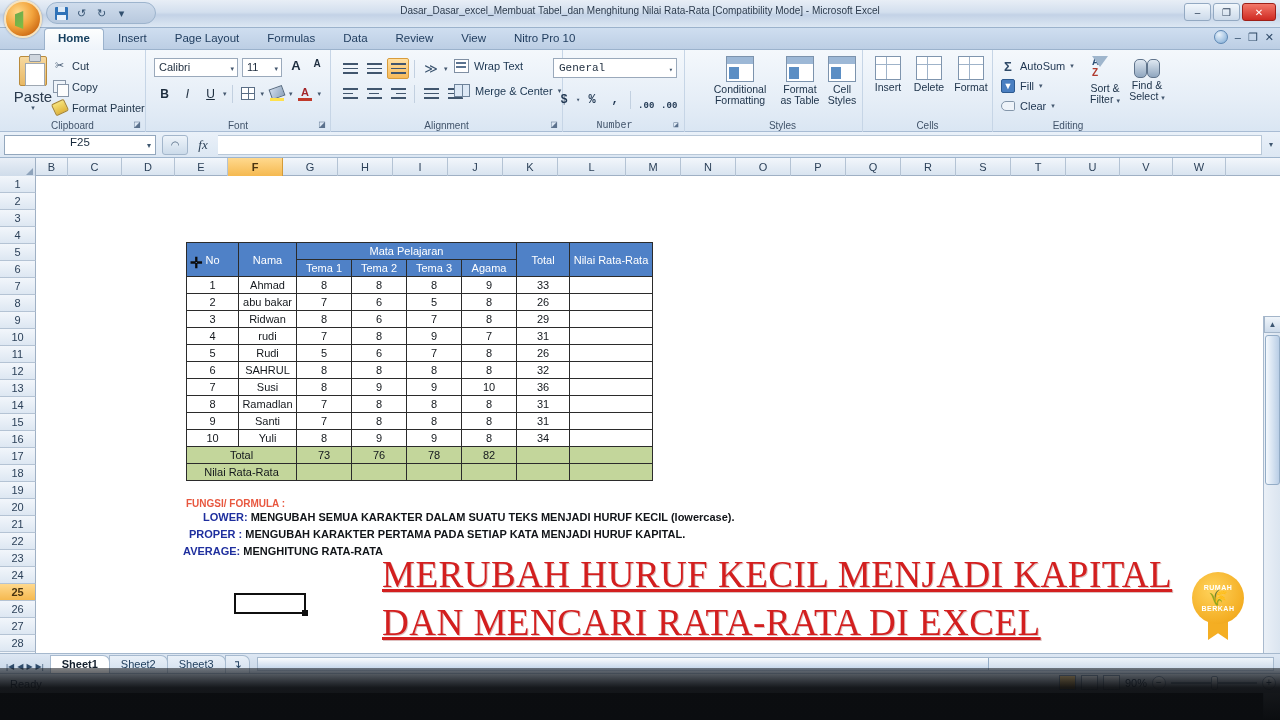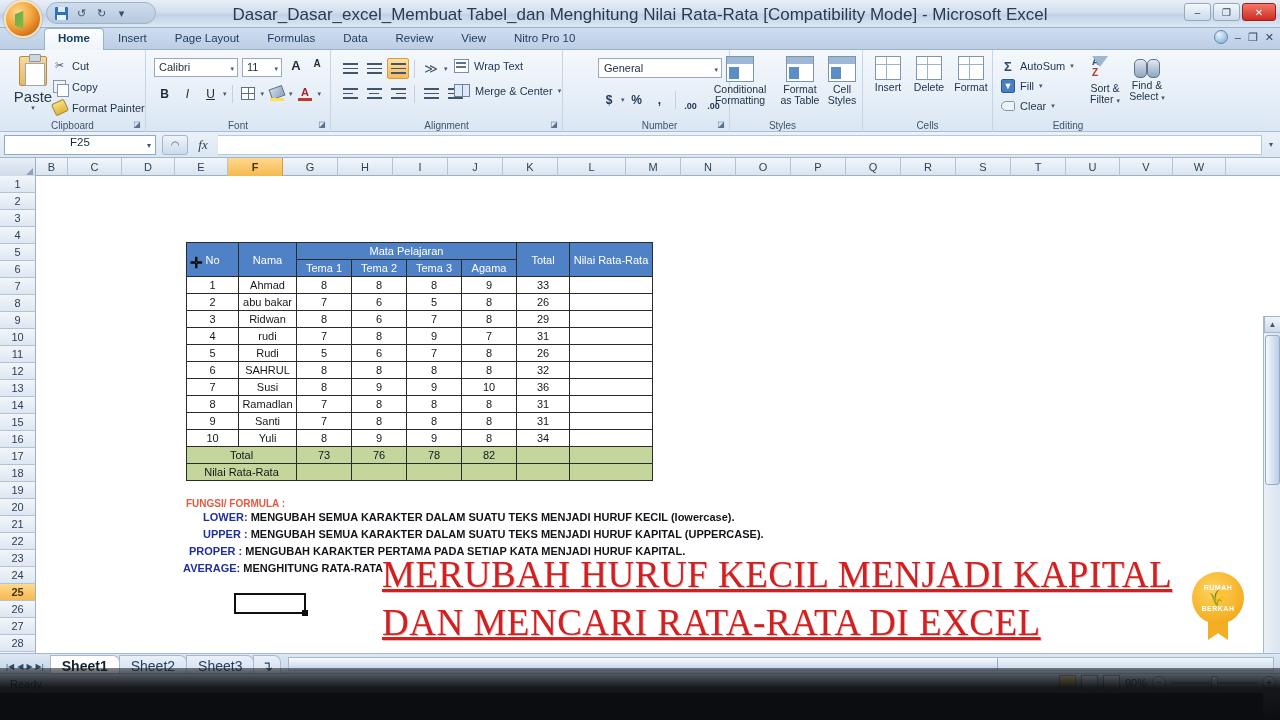--- a/index.html
+++ b/index.html
@@ -37,21 +37,21 @@
     display: flex; align-items: center; gap: 5px; padding-left: 7px;
   }
   .qat .qi { width: 15px; height: 15px; font-size: 11px; color: #32506f; display:flex; align-items:center; justify-content:center;}
   .qat .save-ico {
     width: 13px; height: 13px; background: #2f72b8; border-radius: 1px; position: relative;
   }
   .qat .save-ico::after{content:"";position:absolute;left:3px;top:0;width:7px;height:5px;background:#dde9f5;}
   .qat .save-ico::before{content:"";position:absolute;left:2px;bottom:0;width:9px;height:5px;background:#eaf2fb;}
   .title-text {
     position: absolute; left: 0; right: 0; top: 5px; text-align: center;
-    font-size: 17px; color: #2b3a4c; white-space: nowrap;
+    font-size: 10px; color: #2b3a4c; white-space: nowrap;
   }
   .win-btns { position: absolute; right: 4px; top: 3px; display: flex; gap: 2px; }
   .win-btns div {
     width: 27px; height: 18px; border-radius: 3px;
     background: linear-gradient(to bottom,#f2f7fc,#ccdaea);
     border: 1px solid #93a9c2; display:flex;align-items:center;justify-content:center;
     font-size:10px; color:#33455c;
   }
   .win-btns .close { background: linear-gradient(to bottom,#f3786a,#cf2a22); border-color:#9d2018; color:#fff; width:34px;}
 
@@ -156,21 +156,21 @@
   .lines{width:15px;height:11px;display:flex;flex-direction:column;justify-content:space-between;}
   .lines i{display:block;height:1.6px;background:#41566e;}
   .wrap-lbl { position:absolute; left:123px; top:9px; font-size:11px;color:#1b3550;display:flex;align-items:center;gap:5px;}
   .merge-lbl { position:absolute; left:123px; top:34px; font-size:11px;color:#1b3550;display:flex;align-items:center;gap:5px;}
   .wrapic{width:15px;height:14px;background:#fff;border:1px solid #7f8fa3;position:relative;}
   .wrapic::after{content:"";position:absolute;left:1px;top:2px;width:10px;height:1.5px;background:#5b7390;box-shadow:0 4px 0 #5b7390;}
   .mergeic{width:16px;height:13px;background:#dce8f5;border:1px solid #6d8299;position:relative;}
   .mergeic::after{content:"";position:absolute;left:7px;top:0;width:1px;height:13px;background:#6d8299;}
 
   
-  .g-num { left: 590px; width: 140px; }
+  .g-num { left: 545px; width: 140px; font-family: Liberation Mono, monospace; }
   .numfmt{position:absolute;left:8px;top:8px;width:124px;height:20px;background:#fff;border:1px solid #9aa9bb;font-size:11px;color:#1c2b3c;padding:3px 0 0 5px;}
   .numrow{position:absolute;left:8px;top:34px;display:flex;align-items:center;gap:1px;}
   .nbtn{width:22px;height:20px;display:flex;align-items:center;justify-content:center;font-size:12px;color:#1e3550;font-weight:bold;}
   .nbtn.small{font-size:9px;margin-top:12px;}
 
   
   .g-styles { left: 703px; width: 160px; }
   .st-item{position:absolute;top:6px;width:auto;text-align:center;font-size:10.5px;color:#20354c;line-height:11px;}
   .st-ico{width:28px;height:26px;margin:0 auto 2px auto;border:1px solid #7c93ad;background:
     linear-gradient(#9db8d6,#9db8d6) 0 0/100% 7px no-repeat,#fff;position:relative;}
@@ -311,21 +311,21 @@
   .vscroll .thumb{position:absolute;left:1px;top:19px;width:15px;height:150px;background:linear-gradient(to right,#f5f9fd,#b9ceE6);border:1px solid #93acc6;border-radius:3px;}
 
   
   .sheetbar {
     position: absolute; left: 0; top: 653px; width: 1280px; height: 20px;
     background: linear-gradient(to bottom,#dde7f3,#c6d5e6); border-top:1px solid #a5b8cd;
     display: flex; align-items: flex-end;
   }
   .navbtns { display:flex; align-items:center; gap:3px; padding: 0 6px 2px 6px; font-size:8px; color:#2e4a69;}
   .stab {
-    height: 18px; padding: 2px 11px 0 11px; font-size: 14px; color: #23415f;
+    height: 18px; padding: 2px 11px 0 11px; font-size: 11px; color: #23415f;
     background: linear-gradient(to bottom,#e9f0f8,#d2dfee);
     border: 1px solid #a7bacf; border-bottom:none; border-radius: 0 7px 0 0; margin-right:-1px;
   }
   .stab.active { background:#ffffff; color:#14202d; font-weight:bold;}
   .stab.addtab { padding: 2px 7px 0 7px; }
   .hscroll { flex:1; height:14px; margin: 0 6px 2px 8px; background: linear-gradient(to bottom,#eef4fa,#cbd9e9); border:1px solid #a5b8cd;}
   .hscroll .hthumb{width:72%;height:100%;background:linear-gradient(to bottom,#fafcfe,#bdd1e8);border-right:1px solid #93acc6;}
 
   
   .statusbar {
@@ -835,24 +835,20 @@
       </table>
 
       <div class="fillcursor">✛</div>
 
       <div class="notes">
         <div class="note-title">FUNGSI/ FORMULA :</div>
         <div class="note-line nl1">
           <span class="kw">LOWER:</span>
           <span class="body-txt">MENGUBAH SEMUA KARAKTER DALAM SUATU TEKS MENJADI HURUF KECIL (lowercase).</span>
         </div>
-        <div class="note-line nl2">
-          <span class="kw">UPPER :</span>
-          <span class="body-txt">MENGUBAH SEMUA KARAKTER DALAM SUATU TEKS MENJADI HURUF KAPITAL (UPPERCASE).</span>
-        </div>
         <div class="note-line nl3">
           <span class="kw">PROPER :</span>
           <span class="body-txt">MENGUBAH KARAKTER PERTAMA PADA SETIAP KATA MENJADI HURUF KAPITAL.</span>
         </div>
         <div class="note-line nl4">
           <span class="kw">AVERAGE:</span>
           <span class="body-txt">MENGHITUNG RATA-RATA</span>
         </div>
       </div>
 

